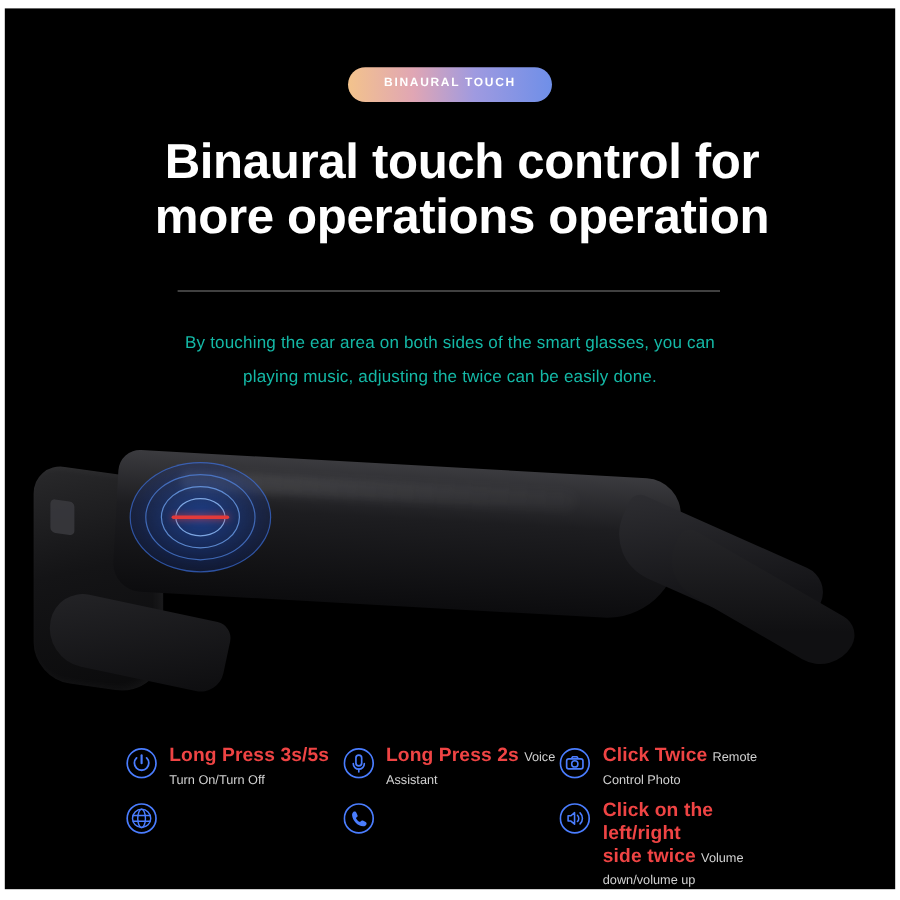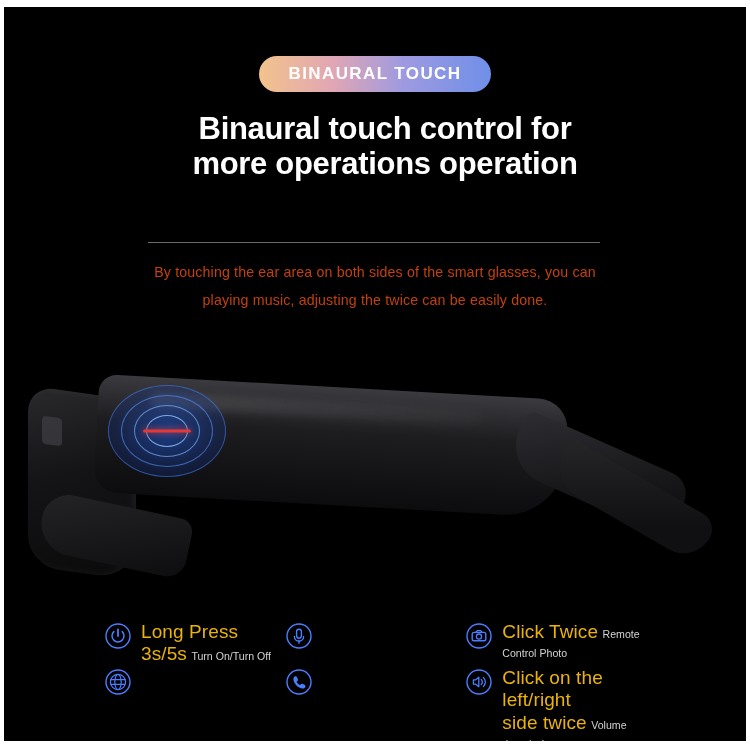--- a/index.html
+++ b/index.html
@@ -42,52 +42,52 @@
   .badge-wrap {
     position: absolute; top: 56px; left: 0; width: 750px;
     display: flex; justify-content: center;
   }
   .badge {
     display: inline-block;
     padding: 9px 30px 10px 30px;
     border-radius: 22px;
     background: linear-gradient(90deg, #f3c38c 0%, #e0a6b4 32%, #9f9ae0 62%, #6f8fe8 100%);
     color: #ffffff;
-    font-size: 17px;
+    font-size: 10px;
     font-weight: bold;
     letter-spacing: 1.4px;
     text-align: center;
     line-height: 1;
   }
 
   
   .headline {
     position: absolute; top: 112px; left: 0; width: 750px;
     text-align: center;
     color: #ffffff;
-    font-size: 31px;
+    font-size: 41px;
     font-weight: bold;
     line-height: 1.12;
     letter-spacing: -0.3px;
     padding-left: 20px;
   }
   .headline .line { display: block; }
 
   
   .divider {
     position: absolute; top: 242px; left: 148px;
     width: 452px; height: 1px;
     background: #6a6a6a;
   }
 
   
   .paragraph {
-    position: absolute; top: 258px; left: 0; width: 750px;
+    position: absolute; top: 272px; left: 0; width: 750px;
     text-align: center;
-    color: #c2410c;
+    color: #14b8a6;
     font-size: 14.2px;
     line-height: 2.0;
     letter-spacing: 0.15px;
   }
   .paragraph .pline { display: block; }
 
   
   .product-area {
     position: absolute; top: 355px; left: 0;
     width: 750px; height: 255px;
@@ -202,23 +202,23 @@
   }
   .feature .ico {
     flex: 0 0 auto;
     width: 28px; height: 28px;
     margin-top: 2px;
     display: flex; align-items: center; justify-content: center;
   }
   .feature .ico svg { display: block; }
   .feature .txt { padding-top: 1px; }
   .feature .t1 {
-    color: #eab308;
-    font-size: 19px;
-    font-weight: normal;
+    color: #ef4444;
+    font-size: 16px;
+    font-weight: bold;
     line-height: 1.18;
     letter-spacing: 0.1px;
     white-space: pre-line;
   }
   .feature .t2 {
     color: #d2d2d2;
     font-size: 10.6px;
     line-height: 1.22;
     margin-top: 3px;
     white-space: pre-line;
@@ -287,20 +287,24 @@
 
     <div class="feature">
       <span class="ico">
         <svg width="26" height="26" viewBox="0 0 26 26">
           <circle cx="13" cy="13" r="12" fill="none" stroke="#4a7dff" stroke-width="1.4"></circle>
           <rect x="10.6" y="6.2" width="4.8" height="9" rx="2.4" fill="none" stroke="#4a7dff" stroke-width="1.4"></rect>
           <path d="M8.4 13.4 A4.6 4.6 0 0 0 17.6 13.4" fill="none" stroke="#4a7dff" stroke-width="1.4" stroke-linecap="round"></path>
           <path d="M13 18 L13 20.2" stroke="#4a7dff" stroke-width="1.4" stroke-linecap="round"></path>
         </svg>
       </span>
+      <span class="txt">
+        <span class="t1">Long Press 2s</span>
+        <span class="t2">Voice Assistant</span>
+      </span>
     </div>
 
     <div class="feature">
       <span class="ico">
         <svg width="26" height="26" viewBox="0 0 26 26">
           <circle cx="13" cy="13" r="12" fill="none" stroke="#4a7dff" stroke-width="1.4"></circle>
           <rect x="6.2" y="9.4" width="13.6" height="8.4" rx="1.8" fill="none" stroke="#4a7dff" stroke-width="1.4"></rect>
           <path d="M10 9.4 L11.2 7.6 L14.8 7.6 L16 9.4" fill="none" stroke="#4a7dff" stroke-width="1.3" stroke-linejoin="round"></path>
           <circle cx="13" cy="13.6" r="2.6" fill="none" stroke="#4a7dff" stroke-width="1.3"></circle>
         </svg>

